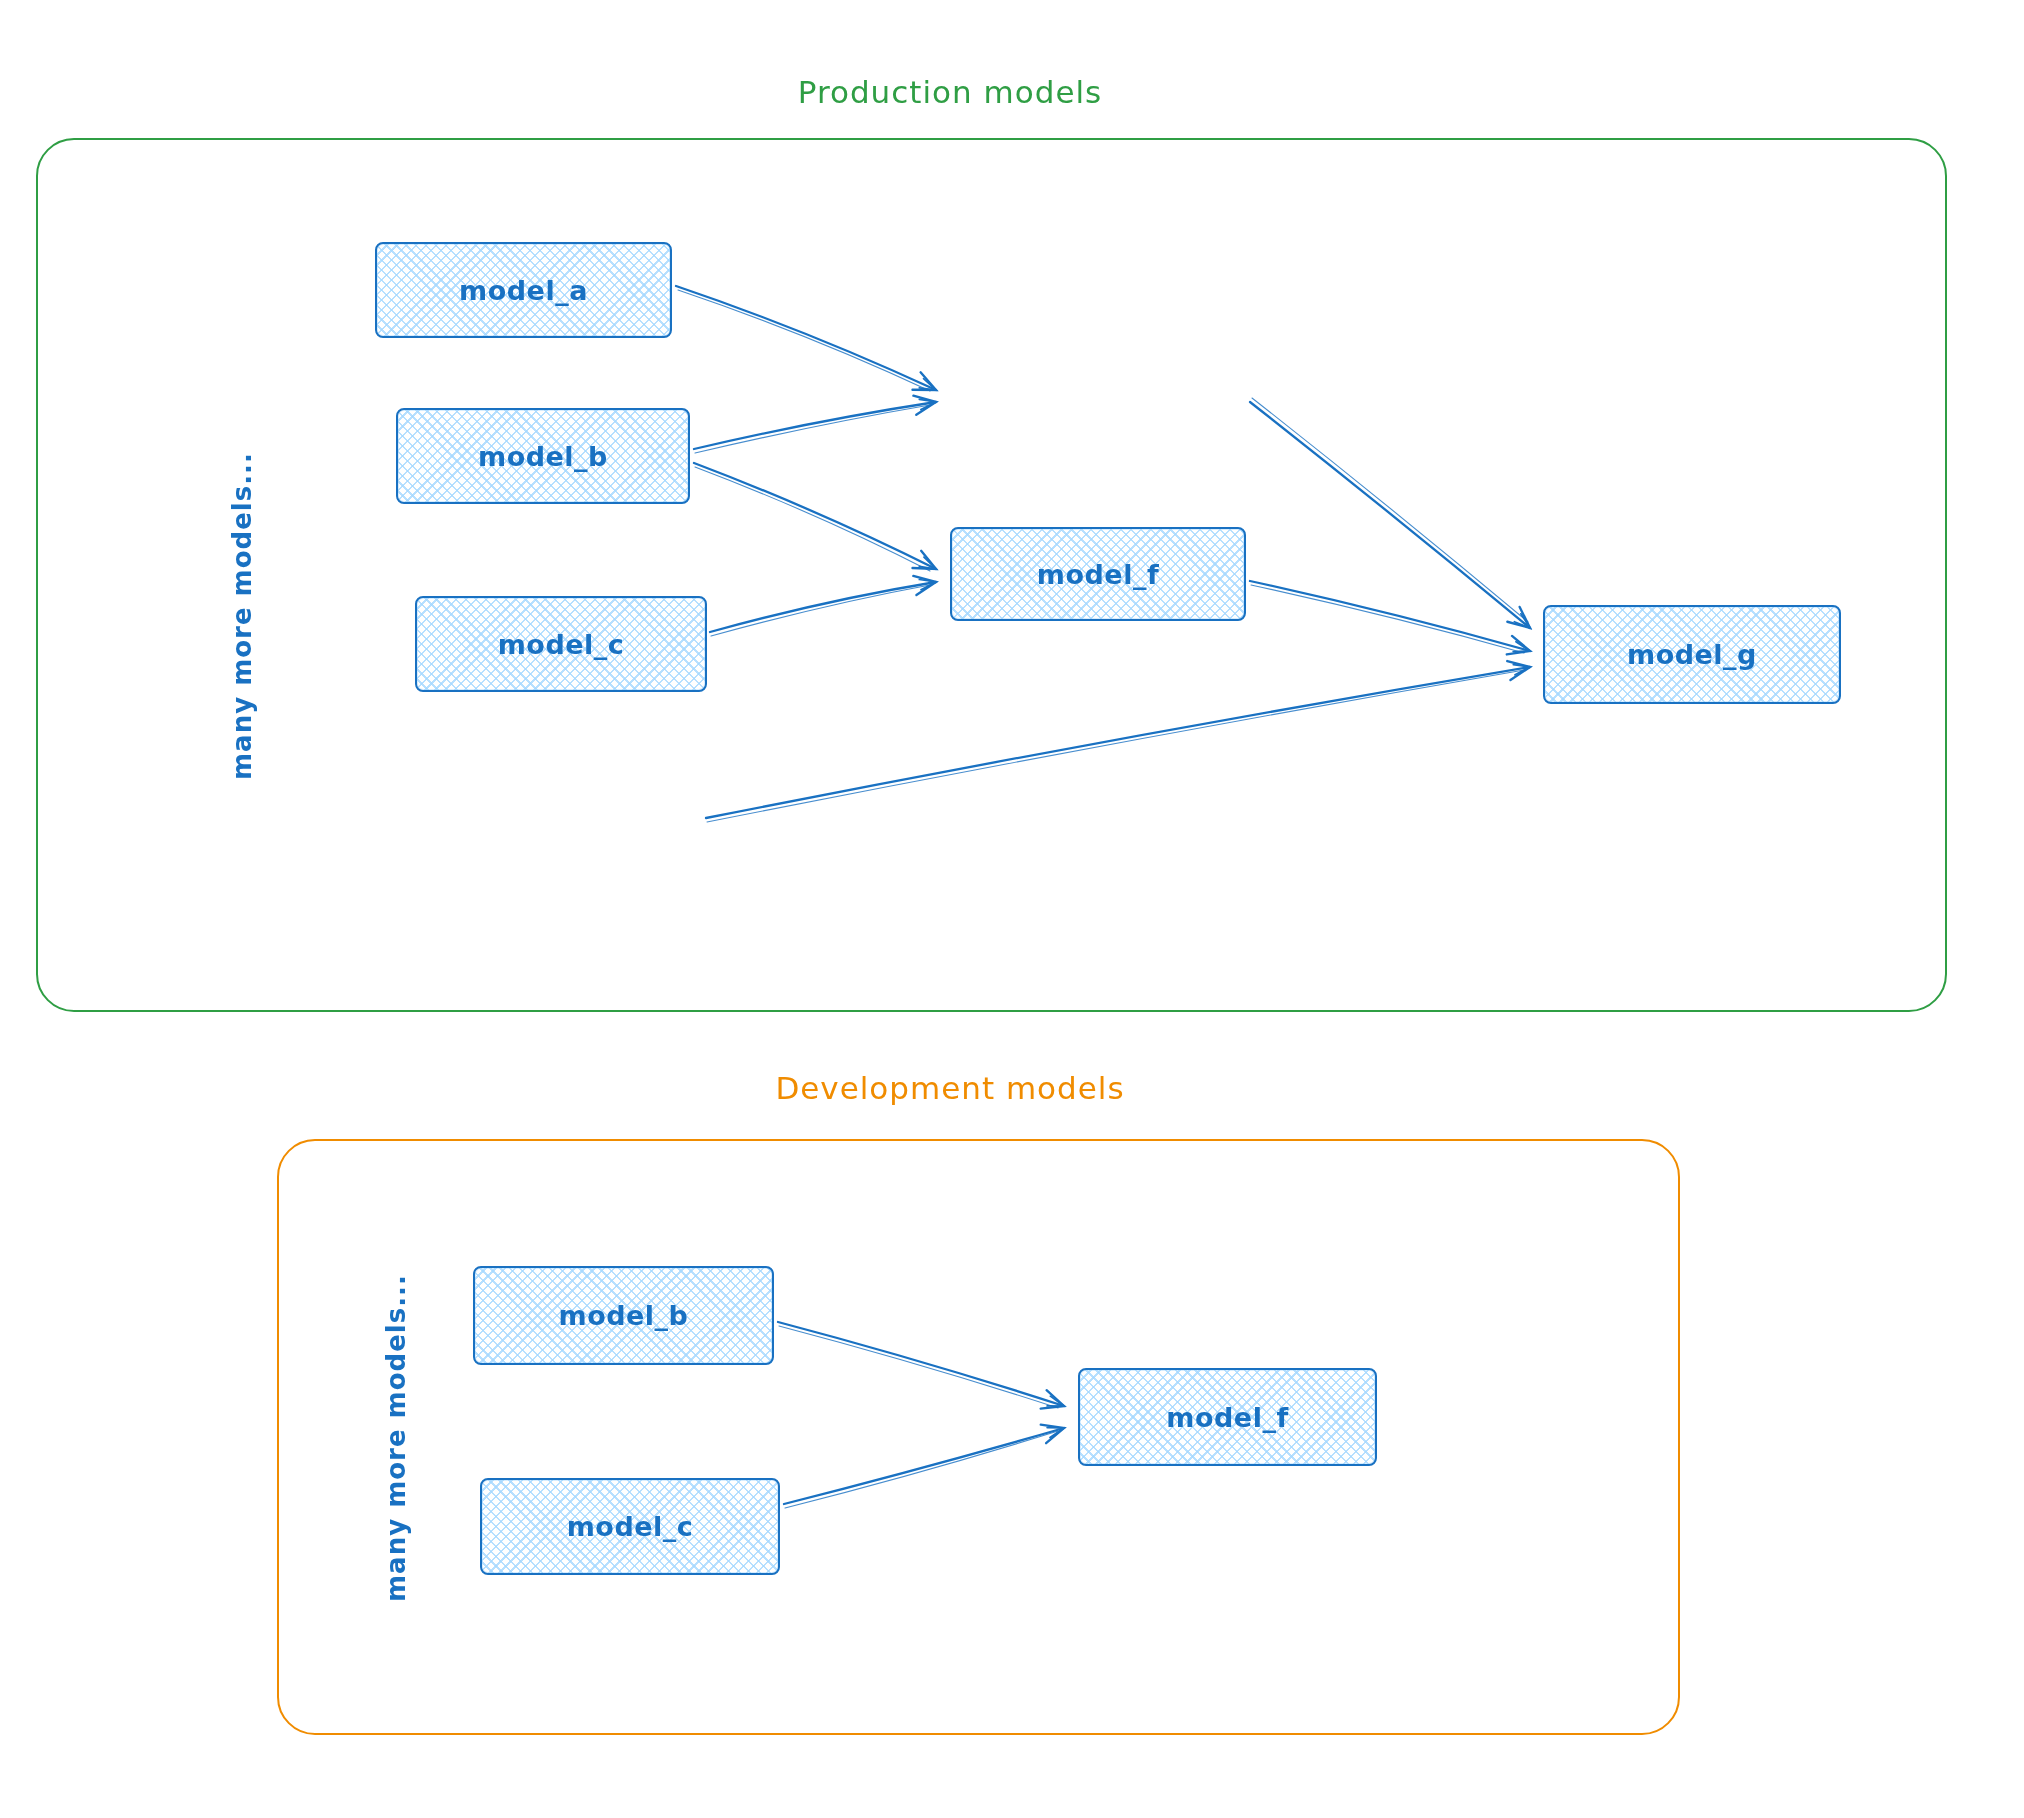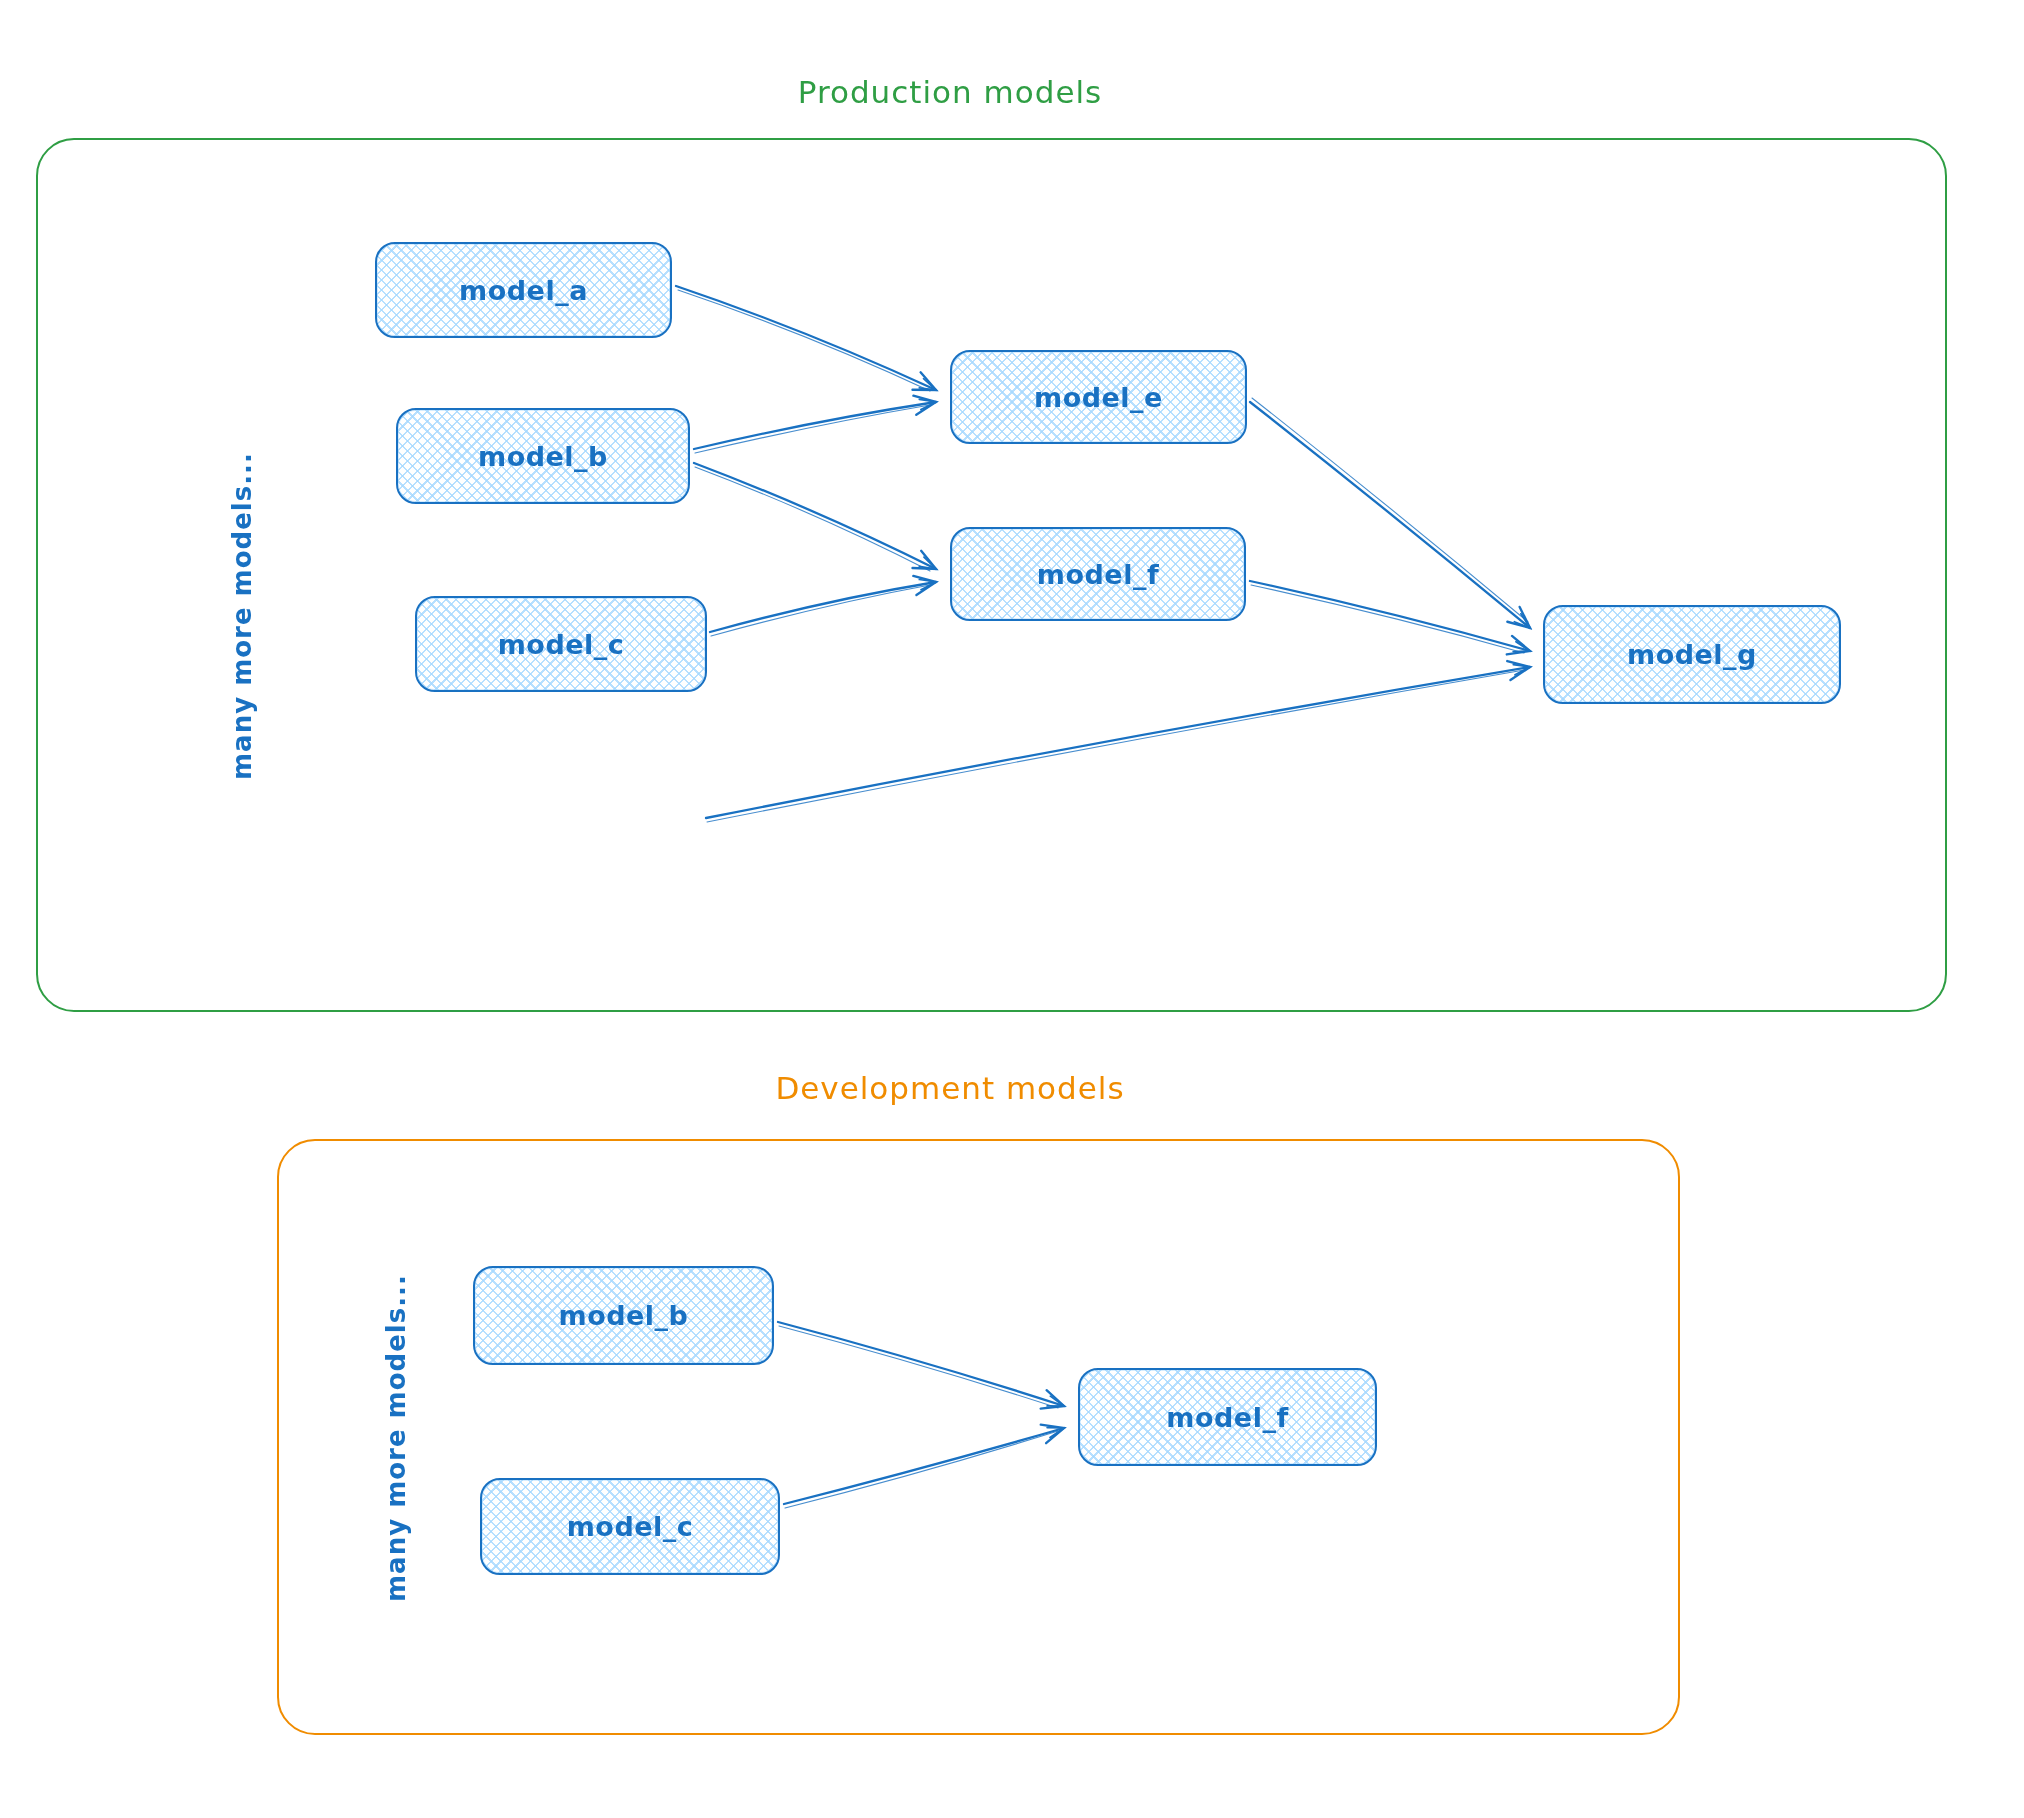--- a/index.html
+++ b/index.html
@@ -42,21 +42,21 @@
     font-size:26px;
     letter-spacing:1px;
     white-space:nowrap;
     font-weight:bold;
   }
   .side-label.production{left:83px;top:604px;}
   .side-label.development{left:237px;top:1426px;}
   .node{
     position:absolute;
     border:2.5px solid #1971c2;
-    border-radius:20px;
+    border-radius:8px;
     display:flex;align-items:center;justify-content:center;
     background-color:#ffffff;
     background-image:
       repeating-linear-gradient(45deg, rgba(165,216,255,.80) 0px, rgba(165,216,255,.80) 1.6px, transparent 1.6px, transparent 7px),
       repeating-linear-gradient(135deg, rgba(165,216,255,.80) 0px, rgba(165,216,255,.80) 1.6px, transparent 1.6px, transparent 7px);
     box-shadow:inset 0 0 0 1px rgba(165,216,255,.45);
   }
   .node-label{
     color:#1971c2;
     font-size:27px;
@@ -130,23 +130,20 @@
 
   <div class="node" style="left:375px;top:242px;width:293px;height:92px">
     <span class="node-label">model_a</span>
   </div>
   <div class="node" style="left:396px;top:408px;width:290px;height:92px">
     <span class="node-label">model_b</span>
   </div>
   <div class="node" style="left:415px;top:596px;width:288px;height:92px">
     <span class="node-label">model_c</span>
   </div>
-  <div class="node" style="left:950px;top:350px;width:293px;height:90px">
-    <span class="node-label">model_e</span>
-  </div>
   <div class="node" style="left:950px;top:527px;width:292px;height:90px">
     <span class="node-label">model_f</span>
   </div>
   <div class="node" style="left:1543px;top:605px;width:294px;height:95px">
     <span class="node-label">model_g</span>
   </div>
 
   <div class="node" style="left:473px;top:1266px;width:297px;height:95px">
     <span class="node-label">model_b</span>
   </div>

